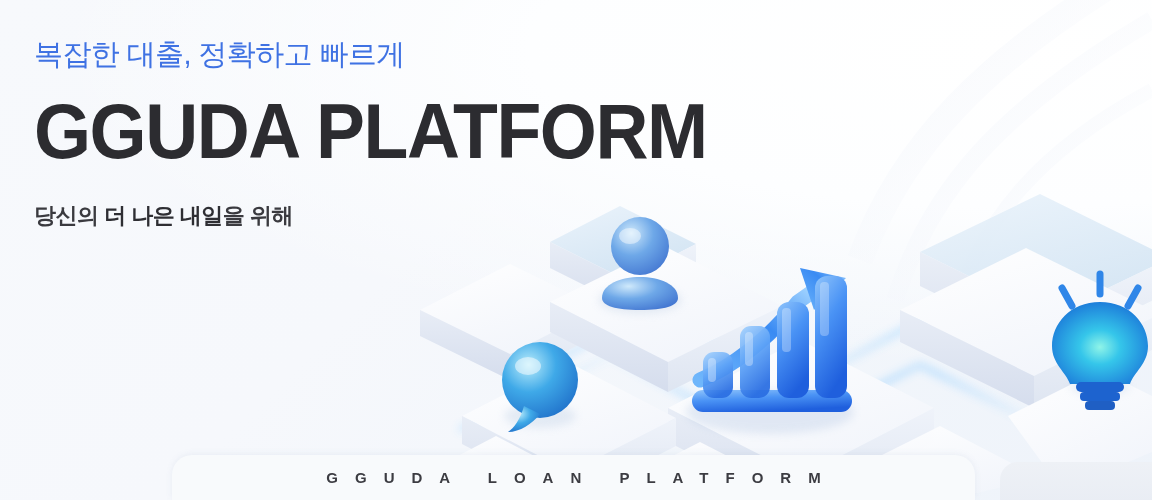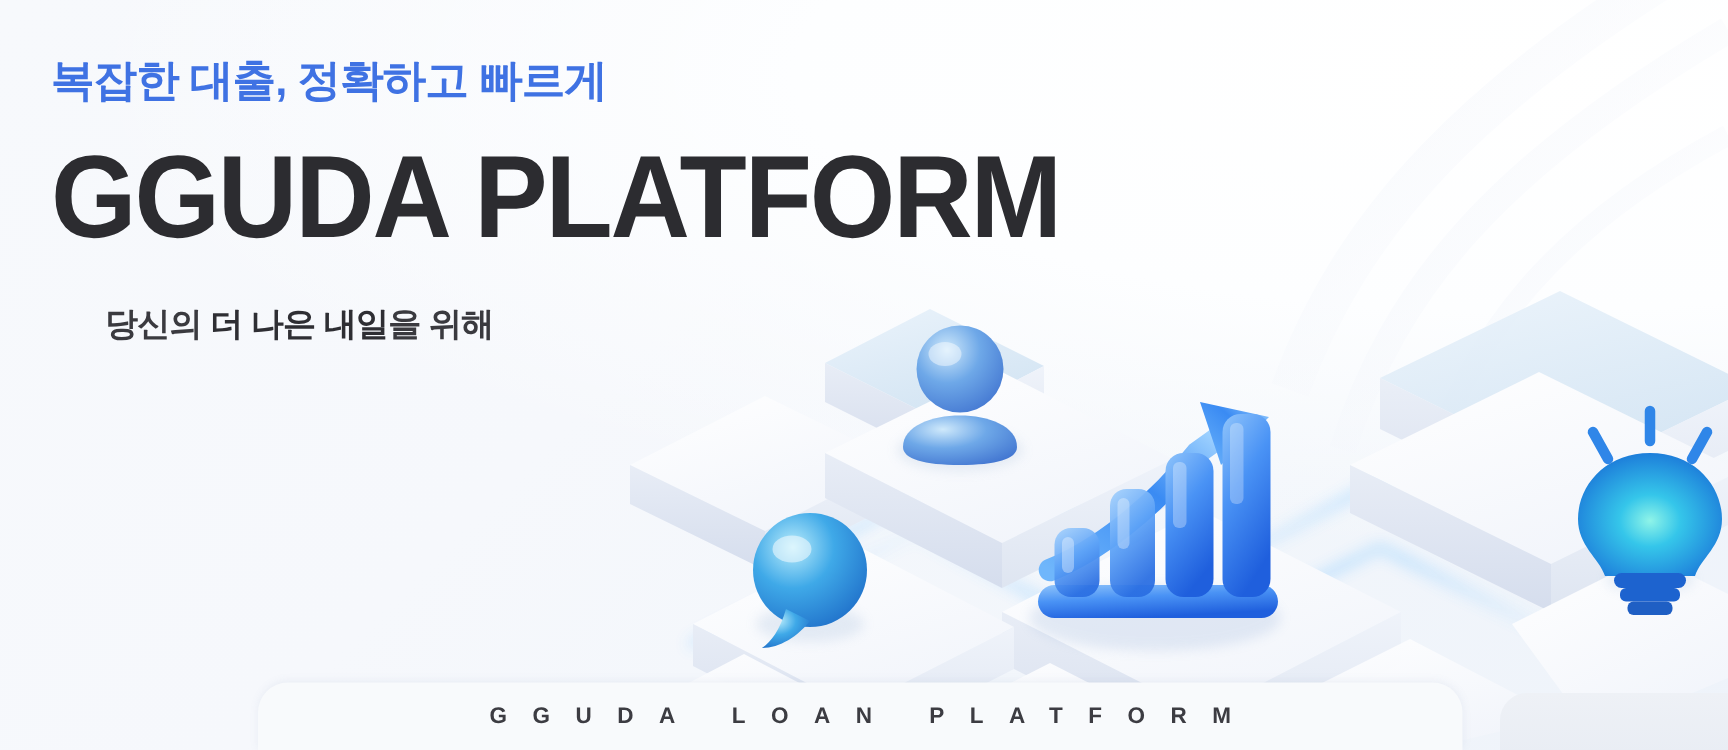--- a/index.html
+++ b/index.html
@@ -24,21 +24,21 @@
   .swirls { position:absolute; inset:0; pointer-events:none; }
 
   
   .copy {
     position:absolute;
     left:34px; top:36px;
     z-index:30;
   }
   .tagline {
     font-size:29px;
-    font-weight:700;
+    font-weight:400;
     letter-spacing:-0.6px;
     line-height:1.25;
     white-space:nowrap;
   }
   .title {
     margin-top:22px;
     font-size:78px;
     font-weight:700;
     letter-spacing:-1.5px;
     line-height:0.95;
@@ -48,21 +48,20 @@
     transform-origin:left center;
   }
   .sub {
     margin-top:32px;
     font-size:22px;
     line-height:1.42;
     color:#2e2e33;
     font-weight:700;
     letter-spacing:-0.5px;
     white-space:nowrap;
-    margin-left:36px;
   }
   .sub .lite { font-weight:600; color:#3a3a3f; }
 
   
   .illu {
     position:absolute;
     left:400px; top:190px;
     width:752px; height:310px;
     z-index:10;
   }

